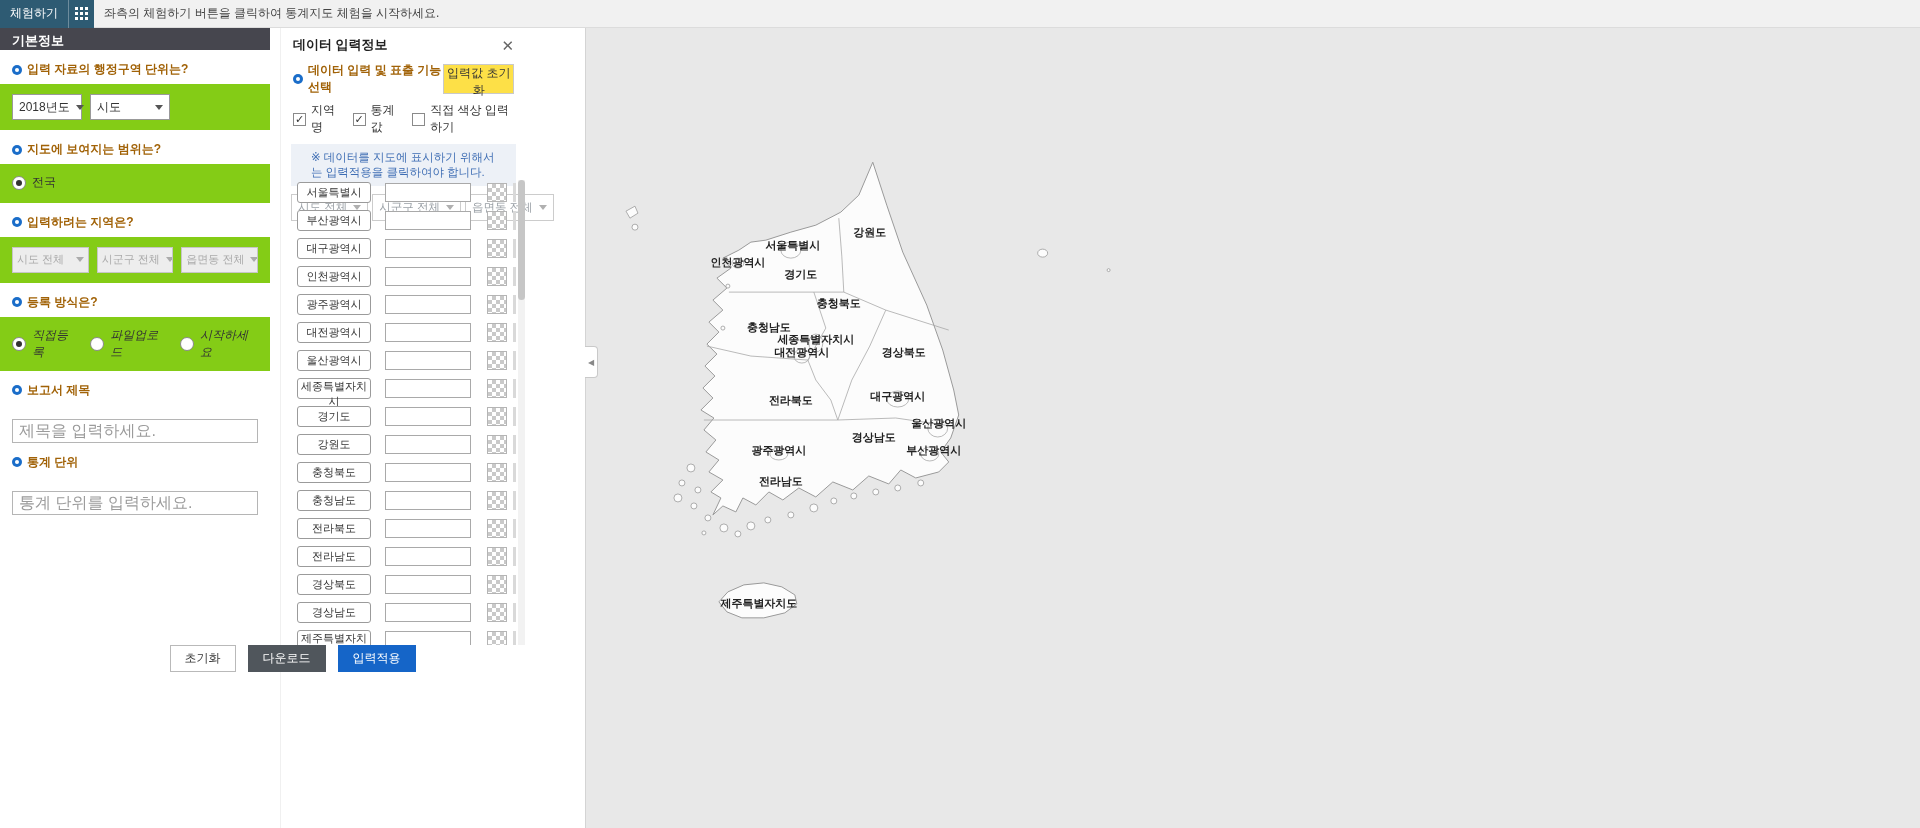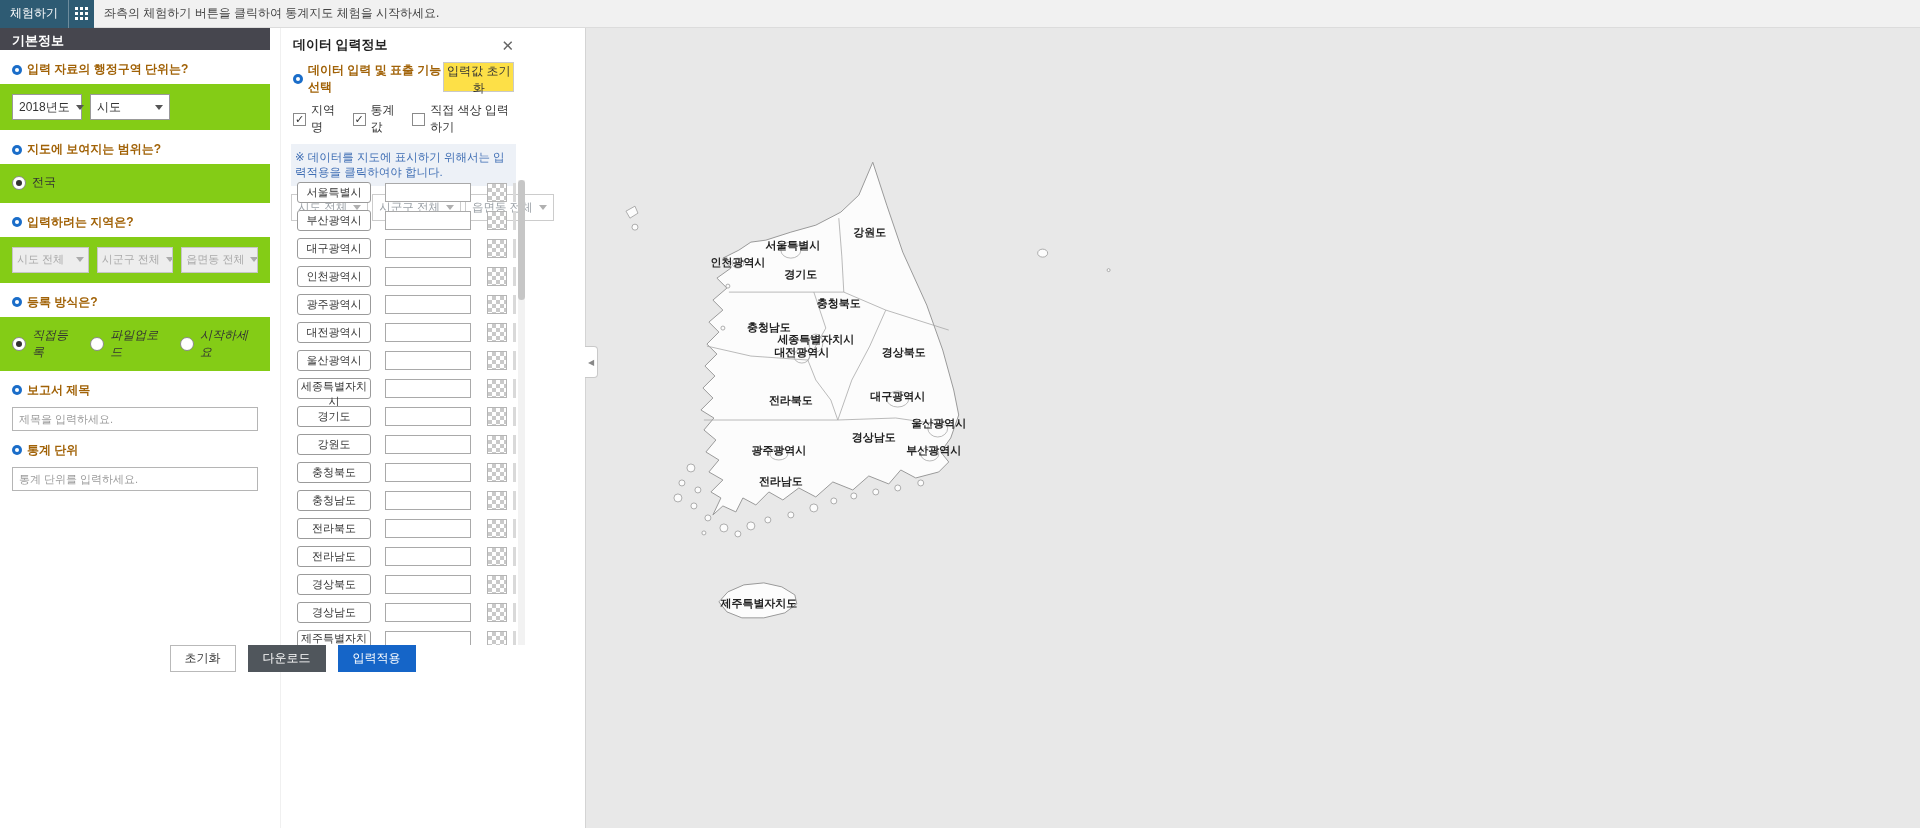--- a/index.html
+++ b/index.html
@@ -47,35 +47,35 @@
   .select.disabled .caret { border-top-color: #ababab; }
   .select.sm { font-size: 11px; flex: 1; padding: 0 4px; overflow: hidden; }
   .select.mp { border-color: #ccc; color: #9aa0a6; height: 27px; font-size: 11.5px; flex: 1; }
   .select.mp .caret { border-top-color: #b0b0b0; }
 
   .radio { display: inline-flex; align-items: center; gap: 6px; font-size: 12px; color: #333; cursor: pointer; }
   .radio-circle { width: 14px; height: 14px; border-radius: 50%; border: 1px solid #8a8a8a; background: #fff; position: relative; flex: none; }
   .radio-circle.checked::after { content: ""; position: absolute; left: 3px; top: 3px; width: 6px; height: 6px; border-radius: 50%; background: #333; }
   .radio-group { display: flex; gap: 12px; align-items: center; flex-wrap: nowrap; font-style: italic; }
 
-  .text-input { display: block; width: 246px; height: 24px; border: 1px solid #b5b5b5; margin: 8px 12px 4px; padding: 0 6px; font-size: 11px; font-family: inherit; }
+  .text-input { display: block; width: 246px; height: 24px; border: 1px solid #b5b5b5; margin: 20px 12px 4px; padding: 0 6px; font-size: 16px; font-family: inherit; }
   input::placeholder { color: #9b9b9b; }
 
   
   .middle-panel { position: absolute; top: 28px; left: 280px; width: 246px; bottom: 0; background: #fff; border-left: 1px solid #f0f0f0; }
   .mp-header { display: flex; justify-content: space-between; align-items: center; height: 28px; padding: 6px 12px 0; }
   .mp-title { font-size: 13px; font-weight: bold; color: #222; }
   .close-icon { font-size: 15px; color: #666; cursor: pointer; line-height: 1; }
-  .func-row { display: flex; justify-content: space-between; align-items: flex-start; padding: 6px 12px 4px; }
+  .func-row { display: flex; justify-content: space-between; align-items: center; padding: 6px 12px 4px; }
   .func-row .section-title { margin: 0; }
   .reset-values-btn { height: 30px; padding: 0 2px; background: #fde047; border: 1px solid #c9c9c9; font-size: 12px; color: #333; cursor: pointer; font-family: inherit; }
   .checkbox-row { display: flex; gap: 14px; padding: 2px 12px 8px; font-size: 12px; color: #333; align-items: center; }
   .cb { display: inline-flex; align-items: center; gap: 5px; cursor: pointer; }
   .cb-box { width: 13px; height: 13px; border: 1px solid #8a8a8a; background: #fff; display: inline-flex; align-items: center; justify-content: center; font-size: 11px; color: #333; line-height: 1; flex: none; }
-  .notice { margin: 0 10px 8px; background: var(--notice-bg, #edf1f7); color: var(--notice-text, #3f6eb4); font-size: 11.5px; padding: 6px 4px; }
+  .notice { margin: 0 10px 8px; background: var(--notice-bg, #edf1f7); color: var(--notice-text, #3f6eb4); font-size: 11.5px; padding: 6px 20px; }
   .mp-selects { display: flex; gap: 4px; padding: 0 10px 8px; }
 
   .region-list { position: absolute; top: 152px; left: 0; right: 10px; height: 465px; overflow: hidden; padding-top: 2px; }
   .region-row { display: flex; align-items: center; height: 21px; margin-bottom: 7px; padding-left: 16px; }
   .region-name-btn { width: 74px; height: 21px; background: #fff; border: 1px solid #9b9b9b; border-radius: 3px; font-size: 11px; color: #333; margin-right: 14px; cursor: pointer; font-family: inherit; flex: none; }
   .region-value-input { width: 86px; height: 19px; border: 1px solid #a9a9a9; margin-right: 16px; padding: 0 4px; font-size: 11px; font-family: inherit; flex: none; }
   .region-color-swatch {
     width: 20px; height: 19px; border: 1px solid #b5b5b5; background-color: #fff; margin-right: 6px; cursor: pointer; flex: none;
     background-image: linear-gradient(45deg, #c9c9c9 25%, transparent 25%, transparent 75%, #c9c9c9 75%),
                       linear-gradient(45deg, #c9c9c9 25%, transparent 25%, transparent 75%, #c9c9c9 75%);

